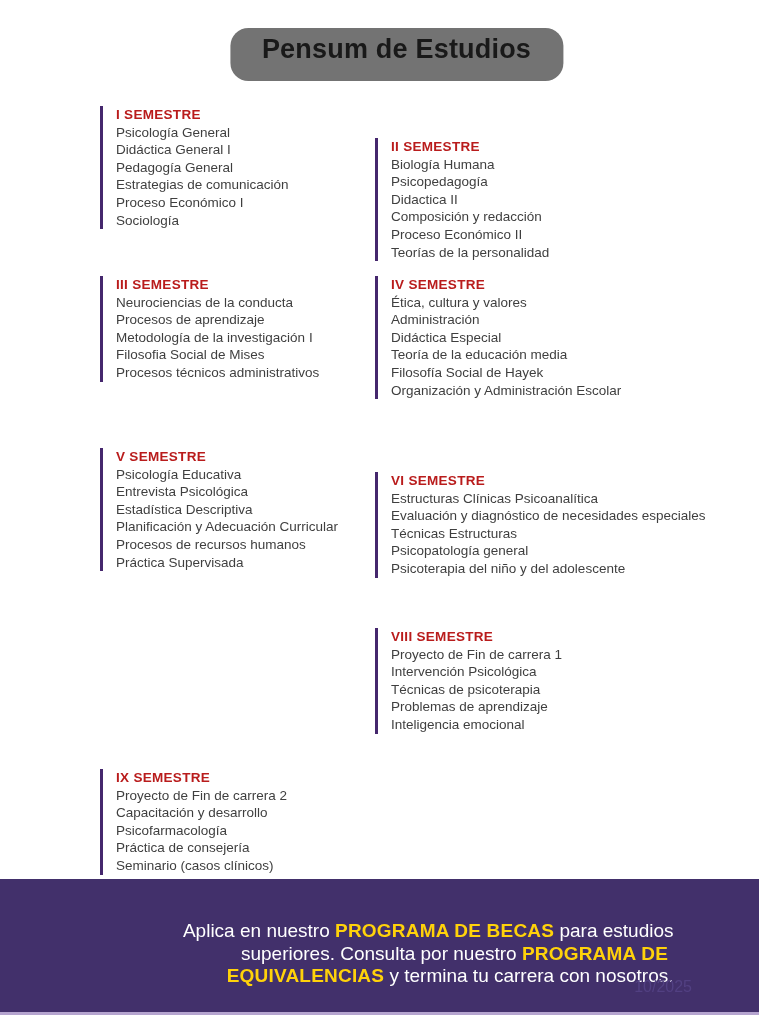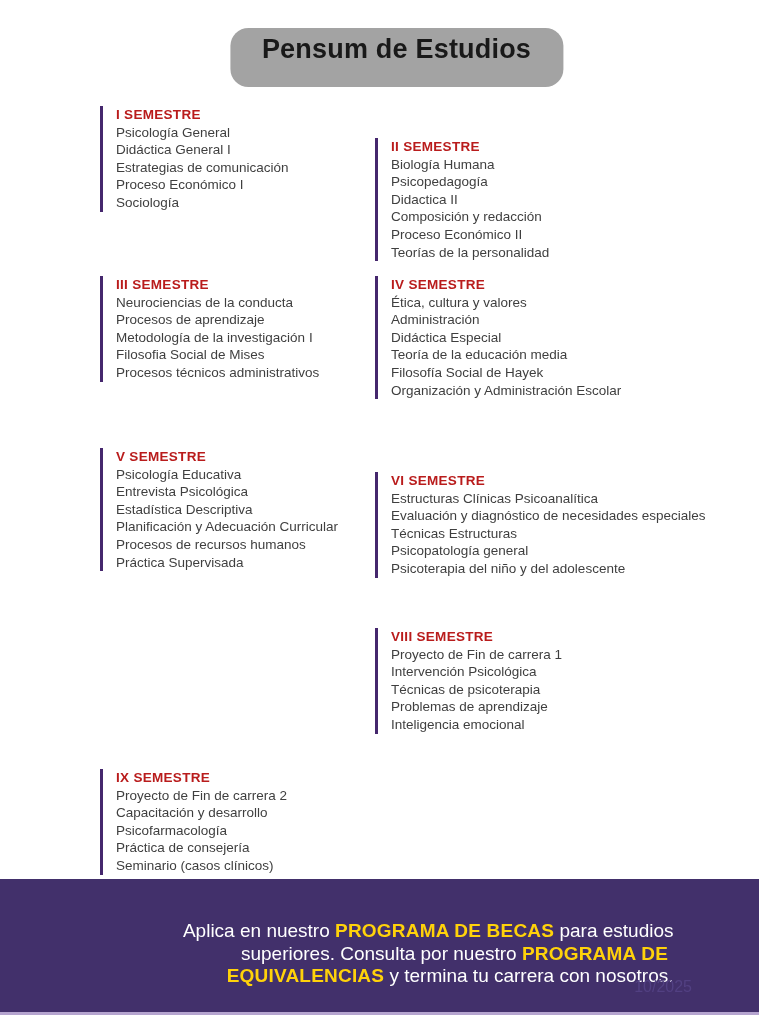--- a/index.html
+++ b/index.html
@@ -11,23 +11,23 @@
     overflow: hidden;
     font-family: "Liberation Sans", "DejaVu Sans", sans-serif;
   }
 
   
   .title-badge {
     position: absolute;
     top: 28px;
     left: 50%;
     transform: translateX(calc(-50% + 17px));
-    background: #a3a3a3;
+    background: #737373;
     border-radius: 18px;
-    padding: 6px 32px 22px 32px;
+    padding: 6px 32px 16px 32px;
   }
   .title-badge .title-text {
     font-size: 27px;
     font-weight: 800;
     color: #191919;
     letter-spacing: 0.2px;
     white-space: nowrap;
   }
 
   
@@ -107,20 +107,21 @@
 <div class="page">
 
   <div class="title-badge">
     <span class="title-text">Pensum de Estudios</span>
   </div>
 
   <section class="sem b0">
     <h2>I SEMESTRE</h2>
     <div class="course">Psicología General</div>
     <div class="course">Didáctica General I</div>
+    <div class="course">Pedagogía General</div>
     <div class="course">Estrategias de comunicación</div>
     <div class="course">Proceso Económico I</div>
     <div class="course">Sociología</div>
   </section>
 
   <section class="sem b1">
     <h2>II SEMESTRE</h2>
     <div class="course">Biología Humana</div>
     <div class="course">Psicopedagogía</div>
     <div class="course">Didactica II</div>

